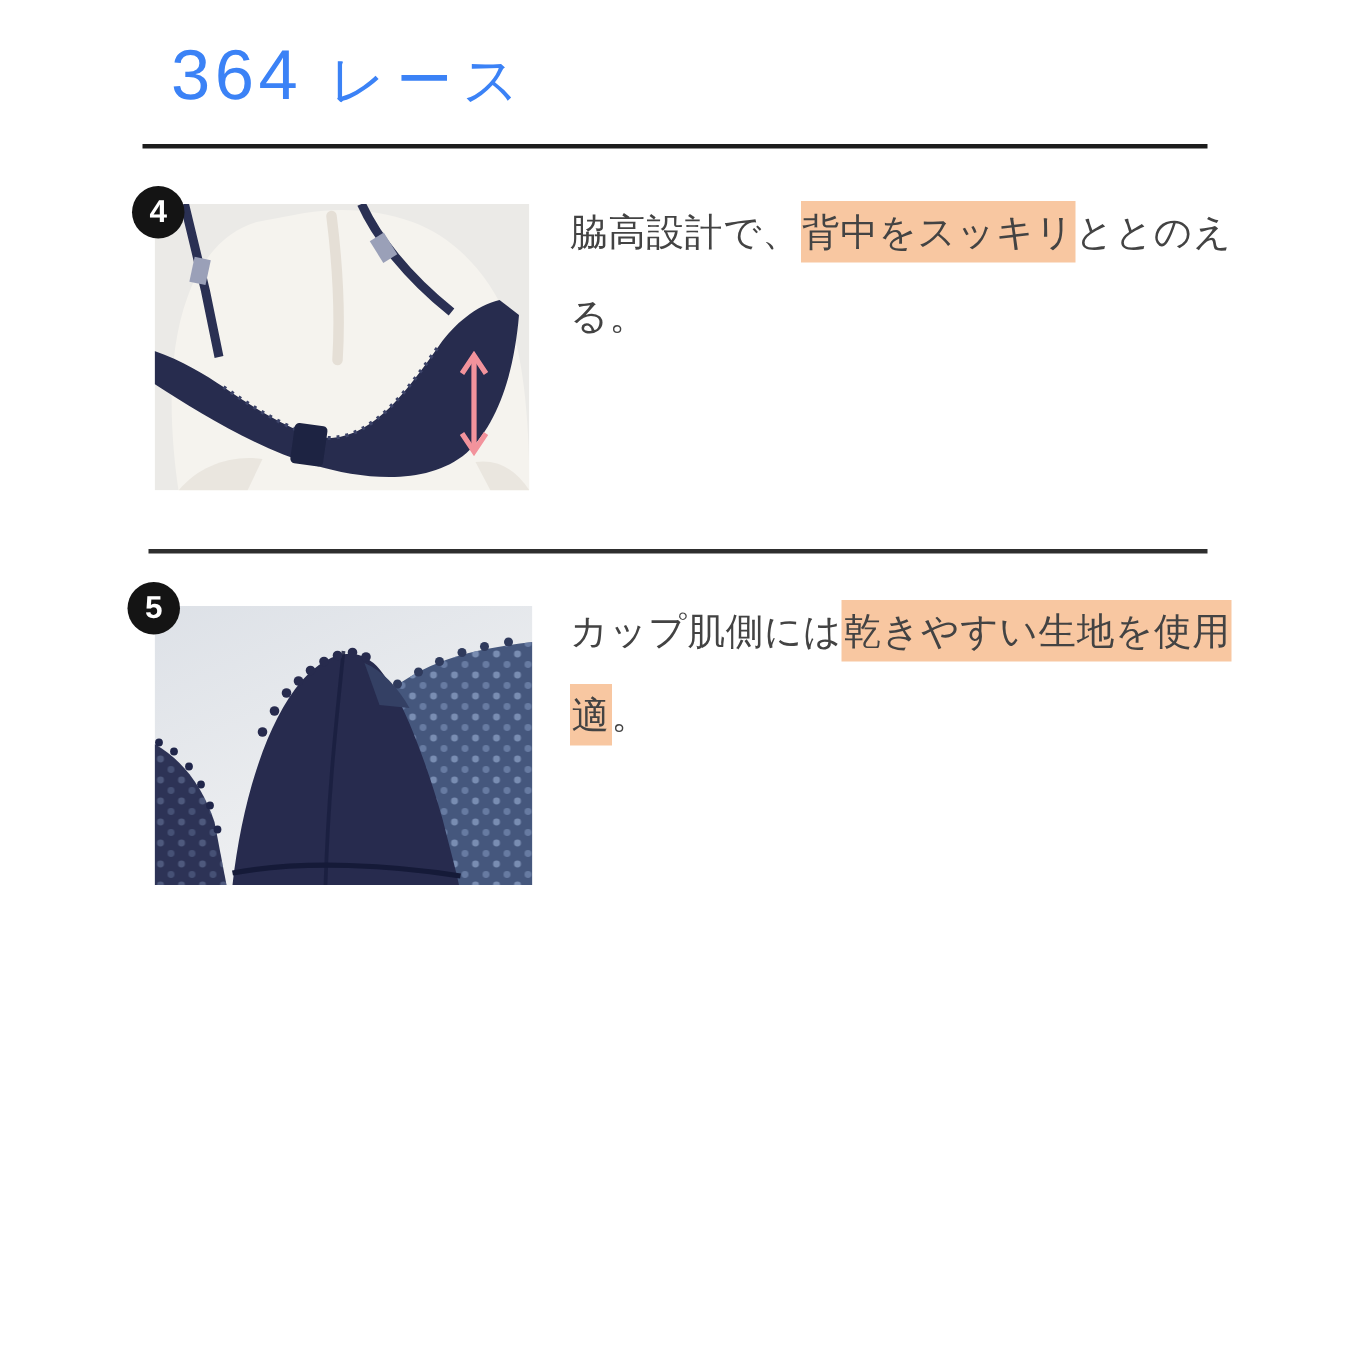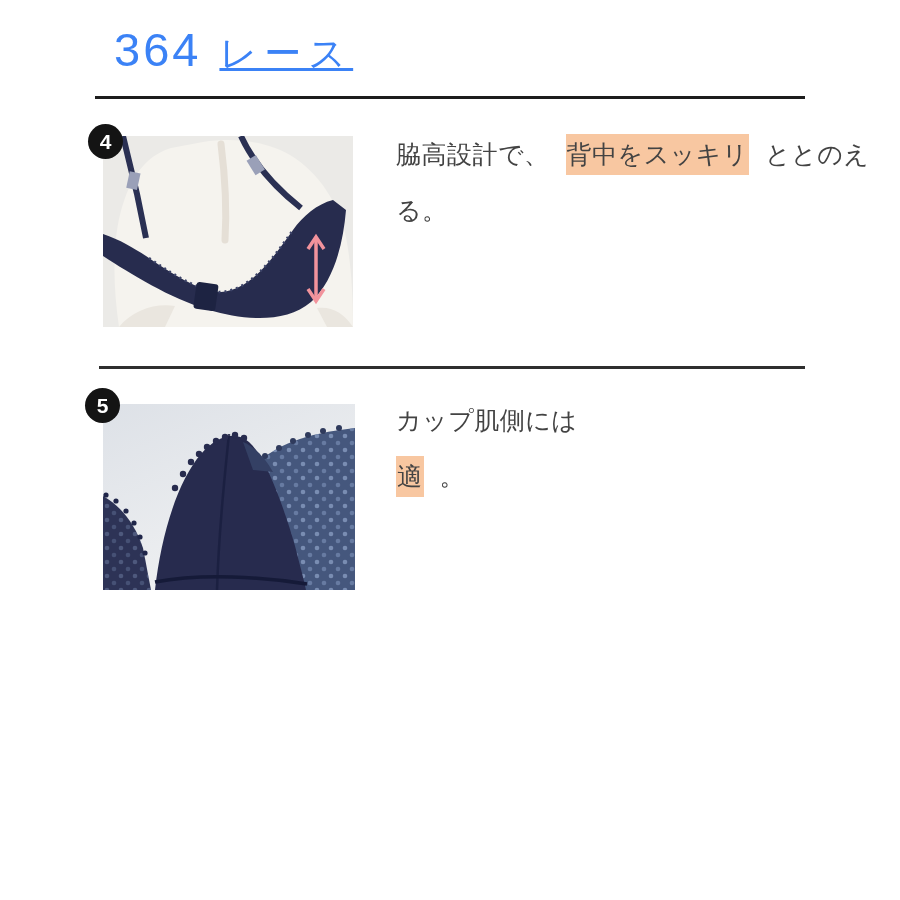--- a/index.html
+++ b/index.html
@@ -8,21 +8,21 @@
     position:relative; width:900px; height:900px; background:#ffffff;
     font-family:"Liberation Sans","DejaVu Sans",sans-serif; overflow:hidden;
     color:var(--text,#434343);
   }
   
   .title-row {
     position:absolute; left:114px; top:22px;
     display:flex; align-items:baseline; gap:18px; color:#3b82f6;
   }
   .title-num { font-size:47px; font-weight:400; letter-spacing:3px; }
-  .title-jp  { font-size:37px; font-weight:400; letter-spacing:7px;text-decoration:underline; }
+  .title-jp  { font-size:37px; font-weight:400; letter-spacing:7px; }
   .title-en  { font-size:41px; font-weight:400; letter-spacing:1px; }
   .title-rule {
     position:absolute; left:95px; top:96px; width:710px; height:3px;
     background:var(--rule,#1d1d1d);
   }
   .divider {
     position:absolute; left:99px; top:366px; width:706px; height:3px;
     background:var(--divider,#2e2e2e);
   }
   
@@ -37,21 +37,21 @@
   
   .photo { position:absolute; overflow:hidden; }
   .photo-4 { left:103px; top:136px; width:250px; height:191px; }
   .photo-5 { left:103px; top:404px; width:252px; height:186px; }
   .photo svg { display:block; }
   
   .desc { position:absolute; font-size:25px; color:var(--text,#434343); }
   .desc-4 { left:380px; top:126px; }
   .desc-5 { left:380px; top:392px; }
   .desc .line { height:56px; display:flex; align-items:center; white-space:nowrap; letter-spacing:0.5px; }
-  .seg { display:inline-block;margin-left:16px; }
+  .seg { display:inline-block; }
   .seg.hl { background:var(--highlight,#f8c7a1); padding:4px 1px; }
 </style>
 </head>
 <body>
 
 <div class="page">
 
   <div class="title-row">
     <span class="title-num">364</span>
     <span class="title-jp">レース</span>
@@ -164,20 +164,21 @@
             <circle cx="80" cy="70" r="3.2"></circle>
             <circle cx="72" cy="84" r="3.2"></circle>
         </g>
         <path d="M 140,38 C 152,43 162,54 170,68 L 150,66 Z" fill="#344064"></path>
       </g>
     </svg>
   </div>
   <div class="desc desc-5">
     <p class="line">
         <span class="seg">カップ肌側には</span>
+        <span class="seg hl">乾きやすい生地を使用</span>
       </p>
     <p class="line">
         <span class="seg hl">適</span>
         <span class="seg">。</span>
       </p>
   </div>
 
 </div>
 
 </body></html>

